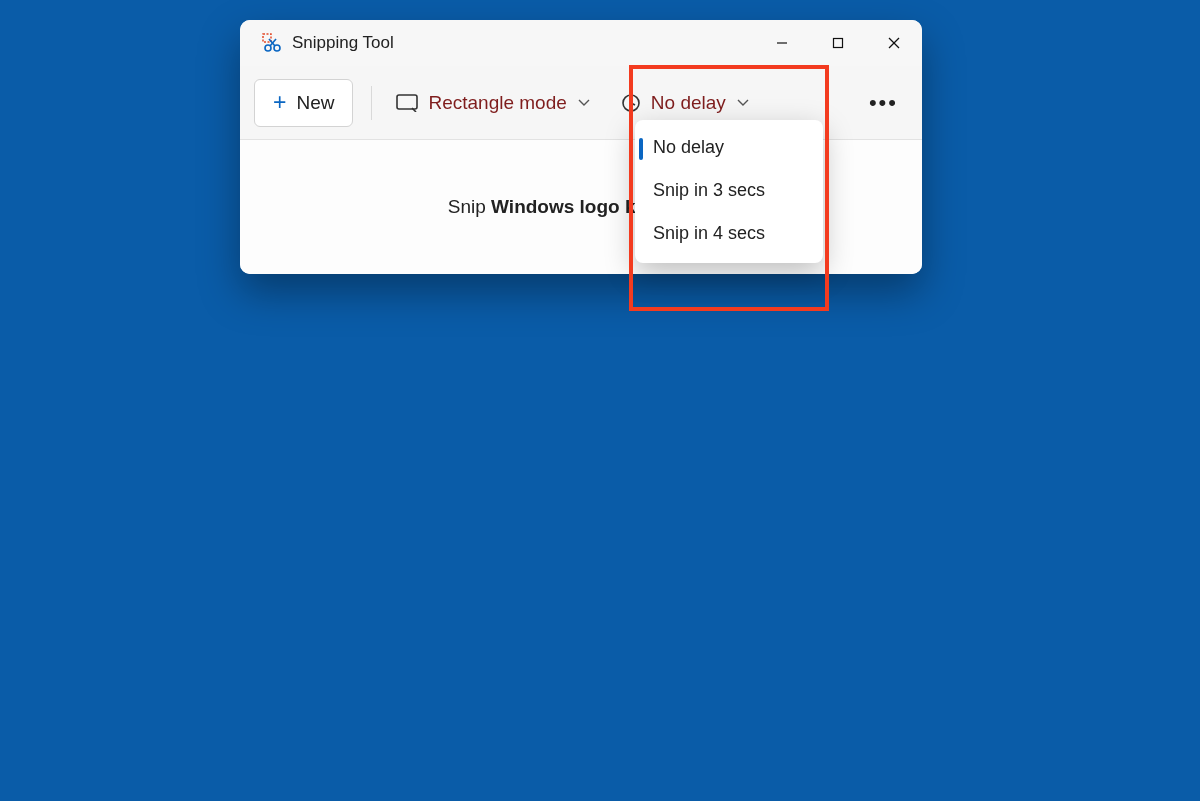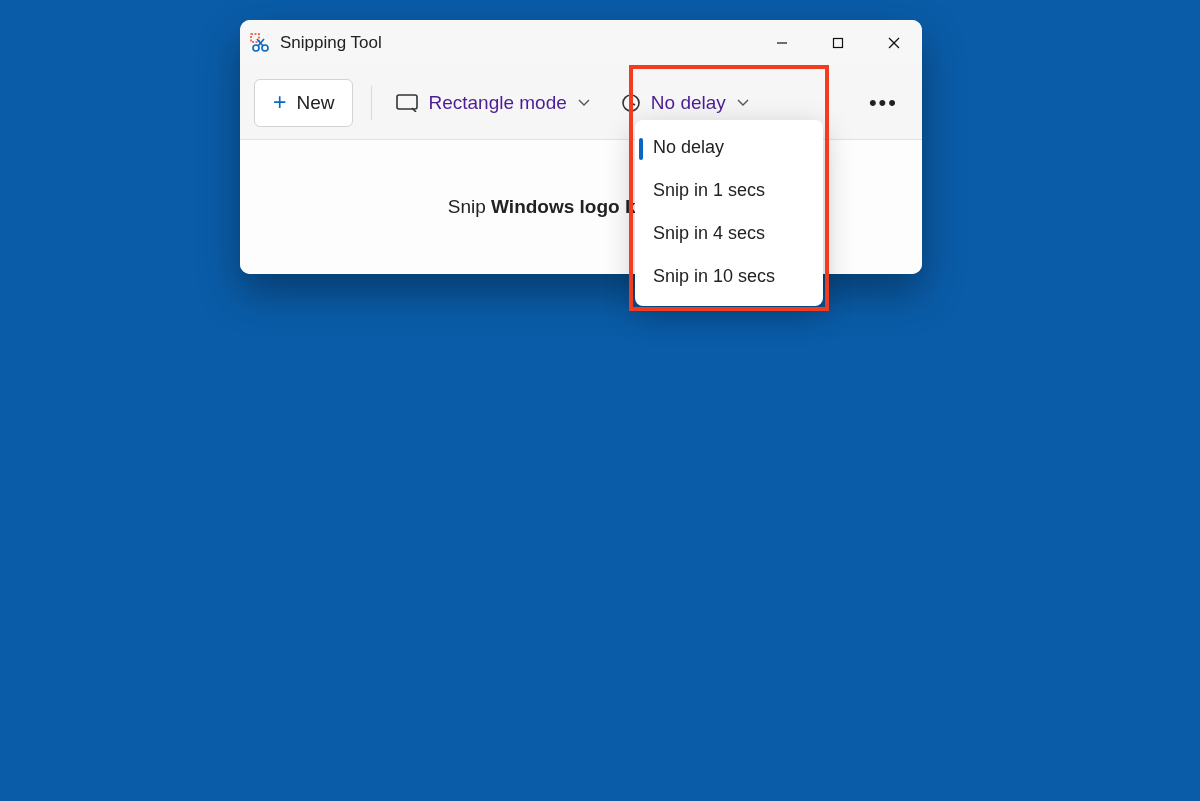--- a/index.html
+++ b/index.html
@@ -19,21 +19,21 @@
     height: 254px;
     background: #fafafa;
     border-radius: 10px;
     box-shadow: 0 18px 40px rgba(0,0,0,0.35);
     overflow: visible;
   }
   .titlebar {
     height: 46px;
     display: flex;
     align-items: center;
-    padding-left: 10px;
+    padding-left: 22px;
     background: #f7f7f7;
     border-radius: 10px 10px 0 0;
   }
   .titlebar .title-text {
     font-size: 17px;
     color: #222;
     margin-left: 10px;
   }
   .win-controls {
     margin-left: auto;
@@ -78,21 +78,21 @@
   .divider {
     width: 1px;
     height: 34px;
     background: #d9d9d9;
   }
   .mode-btn, .delay-btn {
     display: flex;
     align-items: center;
     gap: 10px;
     font-size: 19px;
-    color: #4c1d95;
+    color: #7f1d1d;
     padding: 8px 6px;
     border-radius: 4px;
   }
   .chevron {
     width: 14px;
     height: 14px;
     display: inline-flex;
     align-items: center;
     justify-content: center;
   }
@@ -240,23 +240,20 @@
     </div>
   </div>
 
 </div>
 
 <div class="dropdown">
   <div class="dd-item selected">
     <span>No delay</span>
   </div>
   <div class="dd-item">
-    <span>Snip in 1 secs</span>
+    <span>Snip in 3 secs</span>
   </div>
   <div class="dd-item">
     <span>Snip in 4 secs</span>
   </div>
-  <div class="dd-item">
-    <span>Snip in 10 secs</span>
-  </div>
 </div>
 
 <div class="highlight-box"></div>
 
 </body></html>

